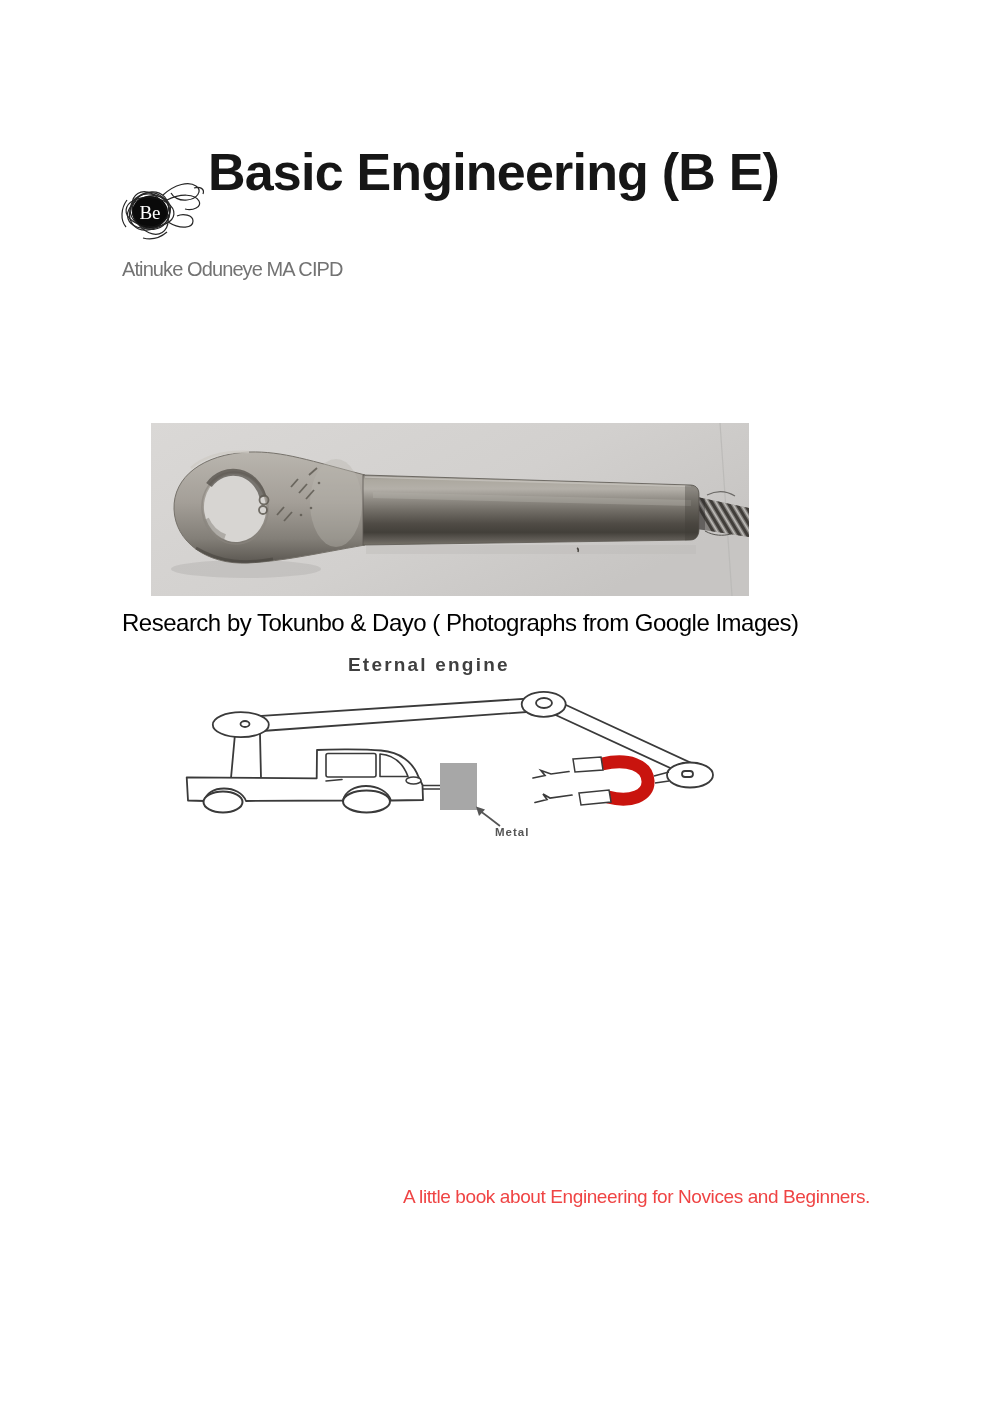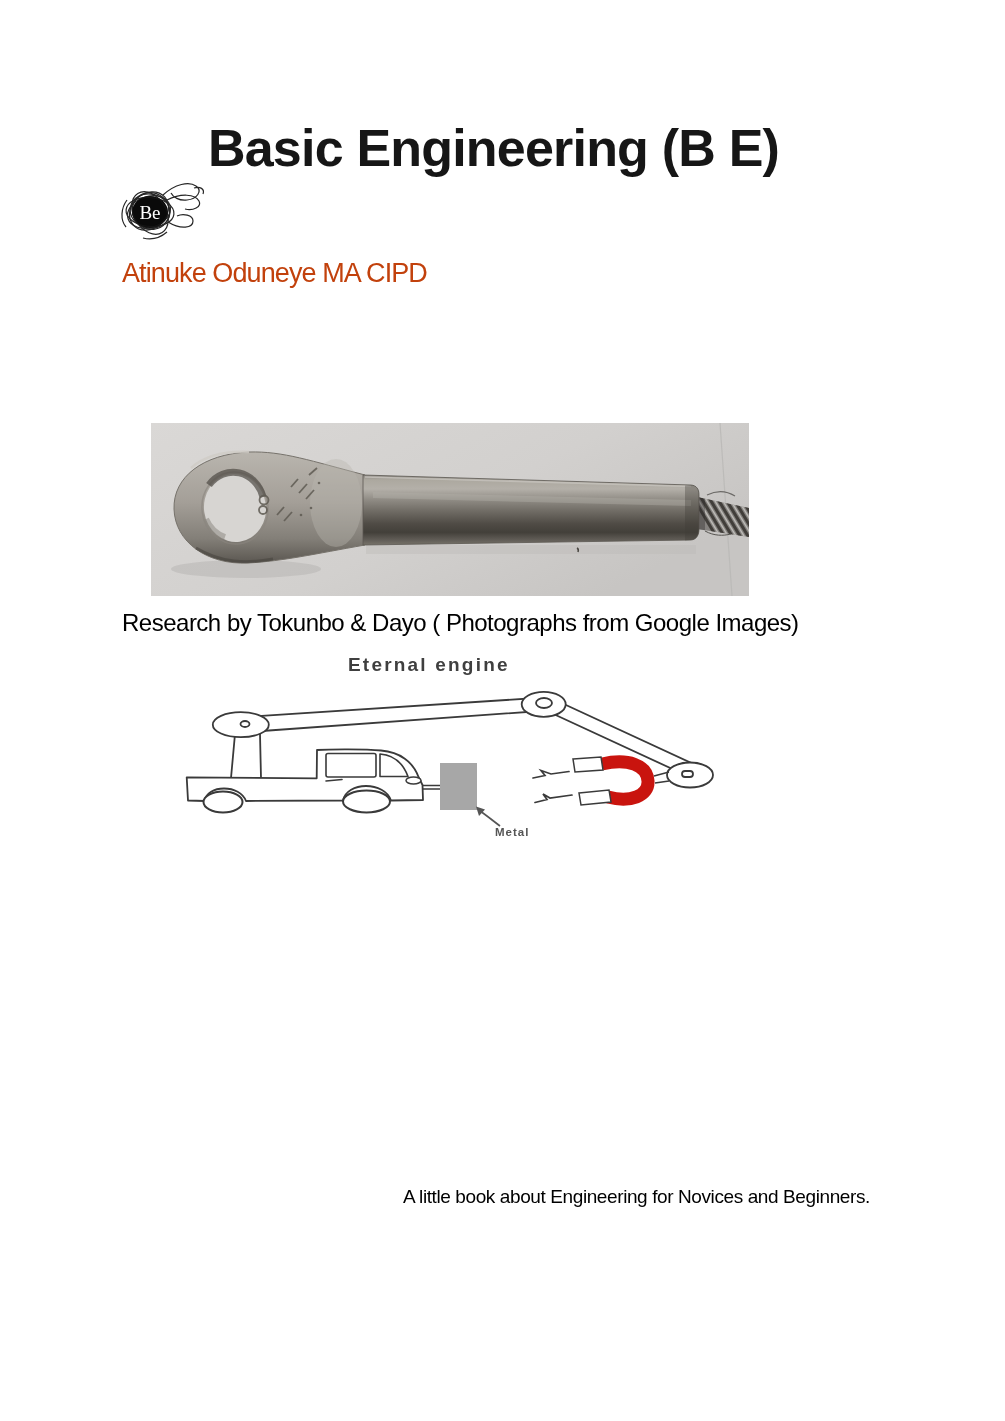--- a/index.html
+++ b/index.html
@@ -6,38 +6,38 @@
   .page{
     position:relative;
     width:1005px;height:1421px;
     background:#ffffff;
     overflow:hidden;
     font-family:"Liberation Sans", sans-serif;
     color:#111;
   }
   .abs{position:absolute;}
   .book-title{
-    left:208px;top:120px;
+    left:208px;top:144px;
     font-size:52px;font-weight:700;letter-spacing:-0.8px;
     color:#161616;line-height:1.1;white-space:nowrap;text-align:center;
   }
   .author-line{
     left:122px;top:258px;
-    font-size:27px;font-weight:400;letter-spacing:-0.9px;
-    color:#c2410c;white-space:nowrap;
+    font-size:20px;font-weight:400;letter-spacing:-0.9px;
+    color:#737373;white-space:nowrap;
   }
   .research-credit{
     left:122px;top:609px;
     font-size:24px;font-weight:400;letter-spacing:-0.5px;
     color:#000000;white-space:nowrap;
   }
   .footer-note{
     left:403px;top:1186px;
     font-size:19px;font-weight:400;letter-spacing:-0.4px;
-    color:#000000;white-space:nowrap;
+    color:#ef4444;white-space:nowrap;
   }
   svg text{font-family:"Liberation Sans", sans-serif;}
   svg .serif{font-family:"Liberation Serif", serif;}
 </style>
 </head>
 <body>
 
 <div class="page">
 
   <svg class="abs" style="left:115px;top:180px" width="95" height="62" viewBox="0 0 95 62">

